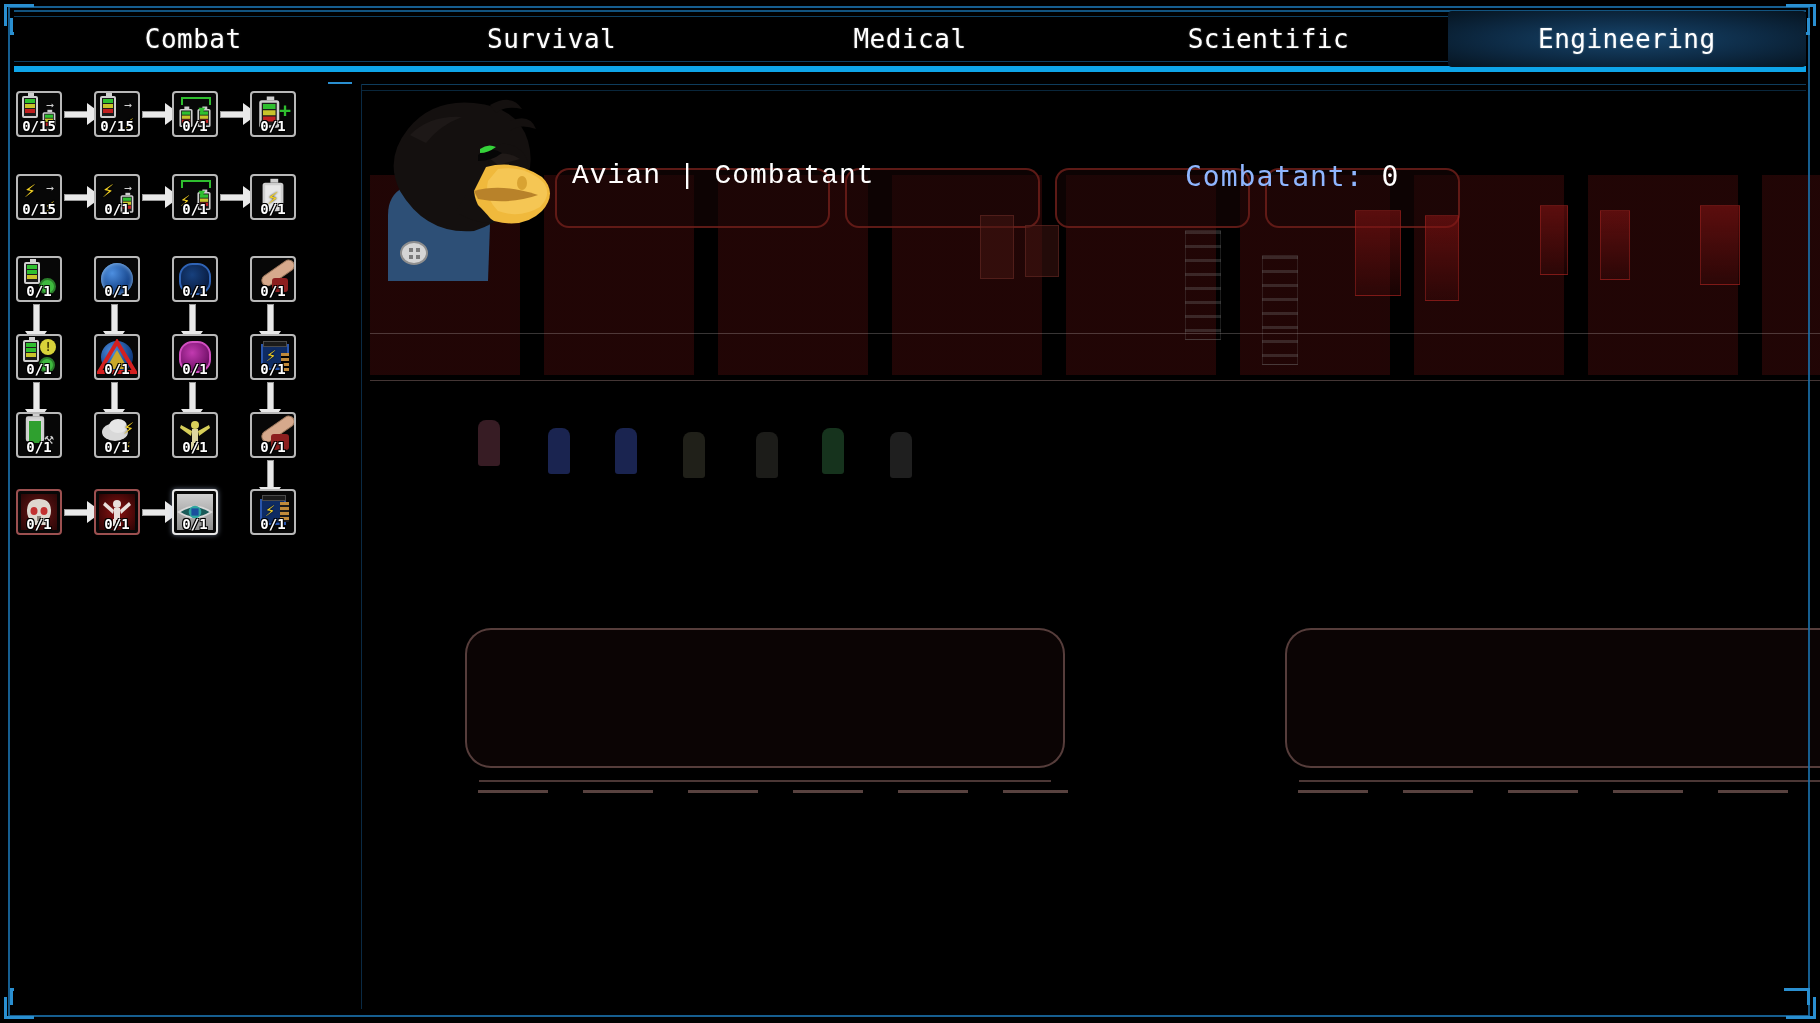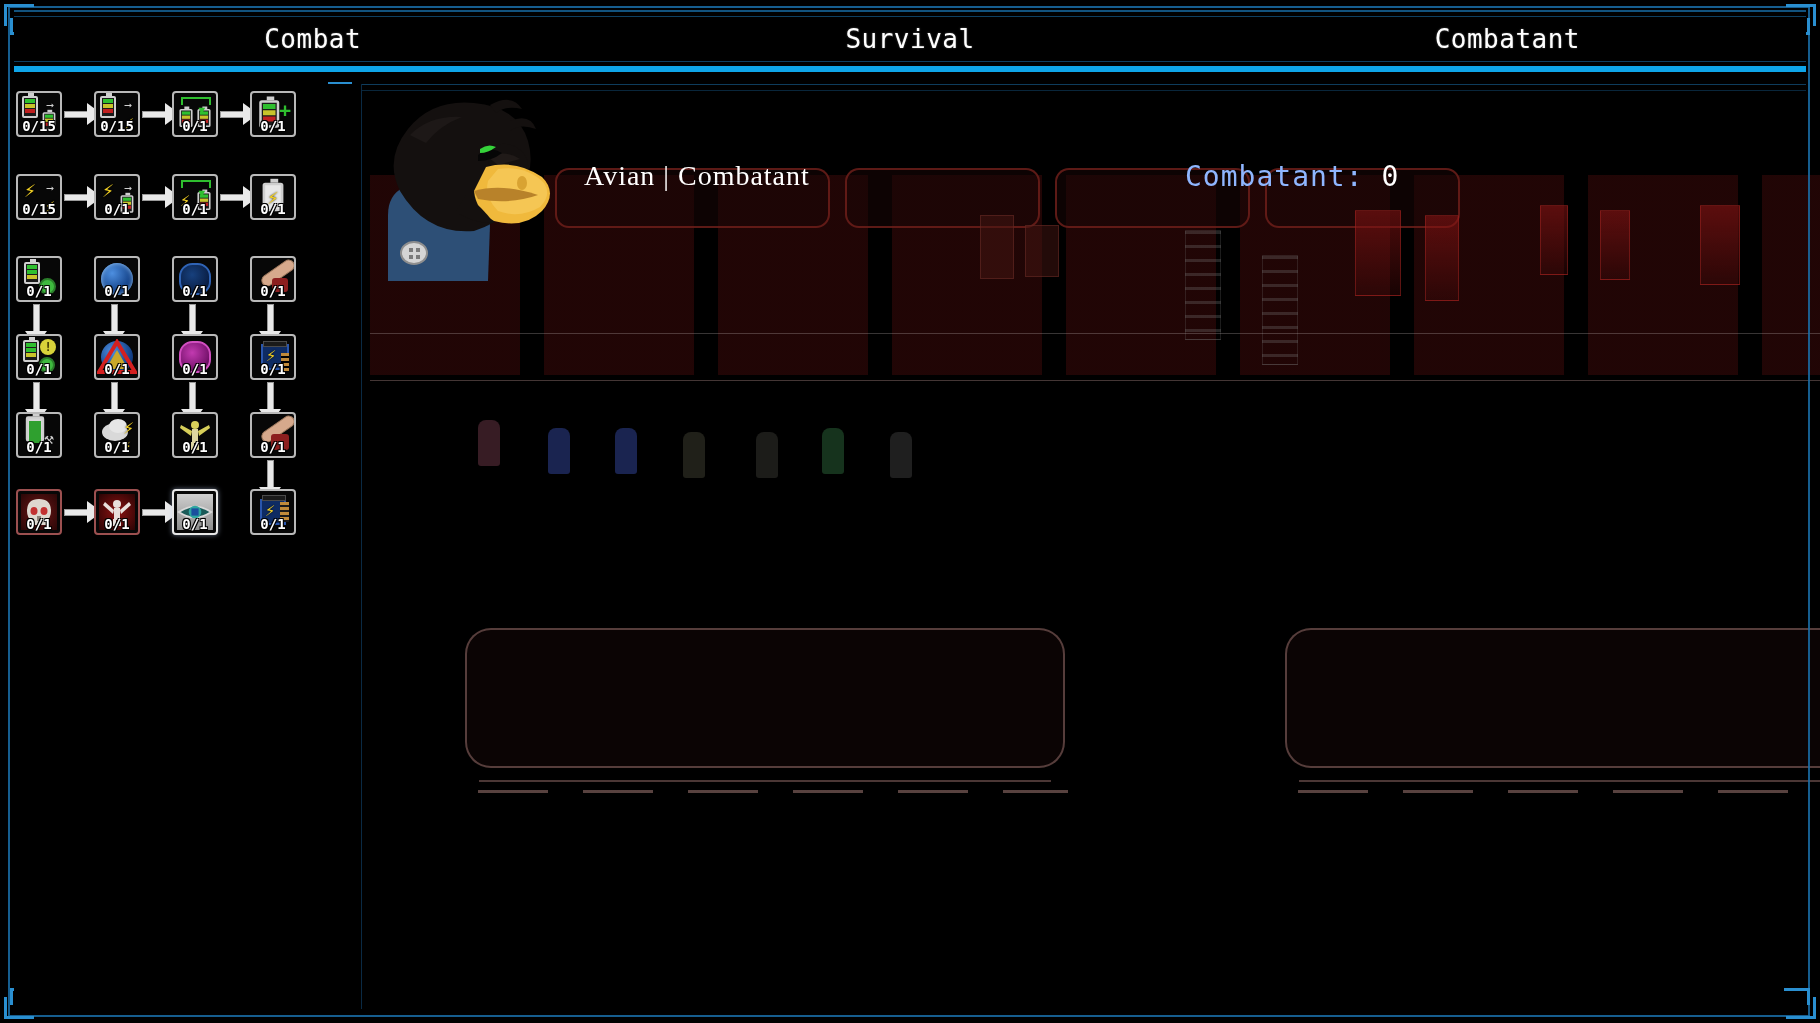--- a/index.html
+++ b/index.html
@@ -194,22 +194,21 @@
     overflow: hidden;
   }
   .hdr-name {
     position: absolute; left: 572px; top: 108px;
     color: #ffffff; font-size: 30px; letter-spacing: 1px;
     font-family: "DejaVu Sans Mono", monospace;
   }
   .hdr-sub {
     position: absolute; left: 572px; top: 160px;
     color: #ffffff; font-size: 28px; letter-spacing: 1px;
-    font-family: Liberation Serif, serif;
-    margin-left: 12px;
+    font-family: Liberation Mono, monospace;
   }
   .knowledge {
     position: absolute; left: 1185px; top: 160px;
     font-size: 28px; letter-spacing: 1px;
     font-family: "DejaVu Sans Mono", monospace;
     white-space: nowrap;
   }
   .knowledge .k-label { color: #8fb6ff; }
   .knowledge .k-val { color: #ffffff; }
 </style>
@@ -298,21 +297,27 @@
     <div class="inner-line" style="top:4px;"></div>
     <div class="inner-line" style="bottom:4px;"></div>
 
     <button class="tab">
       <span>Combat</span>
     </button>
     <button class="tab">
       <span>Survival</span>
     </button>
     <button class="tab">
-      <span>Combatant</span>
+      <span>Medical</span>
+    </button>
+    <button class="tab">
+      <span>Scientific</span>
+    </button>
+    <button class="tab active">
+      <span>Engineering</span>
     </button>
   </div>
 
   <div class="portrait">
     <svg width="190" height="190" viewBox="0 0 190 190">
       <path d="M18 186 L18 120 Q18 100 34 92 L92 86 L120 130 L118 186 Z" fill="#2d4f76"></path>
       <path d="M92 86 L120 130 L104 134 L80 96 Z" fill="#233d5c"></path>
       <ellipse cx="44" cy="158" rx="13" ry="11" fill="#d5d5d5" stroke="#8e8e8e" stroke-width="2"></ellipse>
       <rect x="39" y="153" width="4" height="4" fill="#7a7a7a"></rect>
       <rect x="46" y="153" width="4" height="4" fill="#7a7a7a"></rect>

